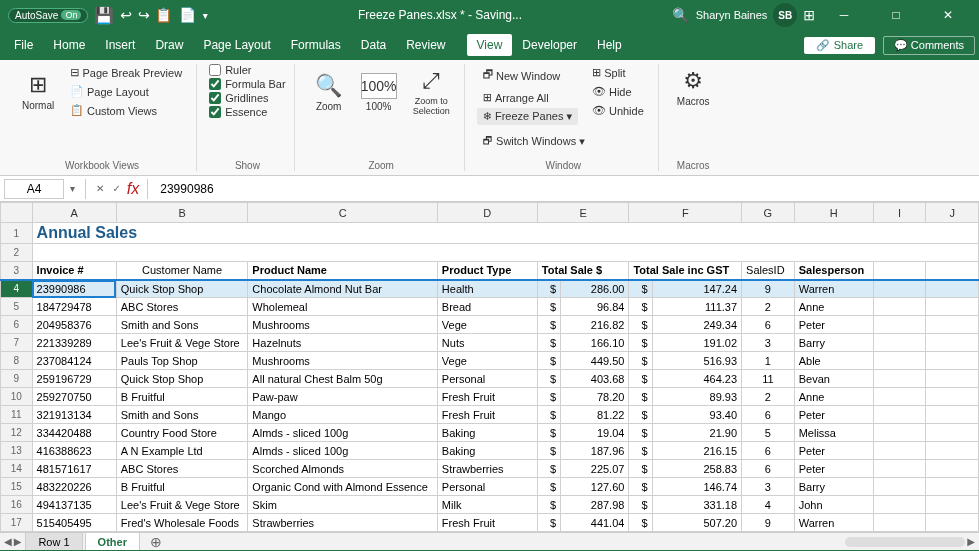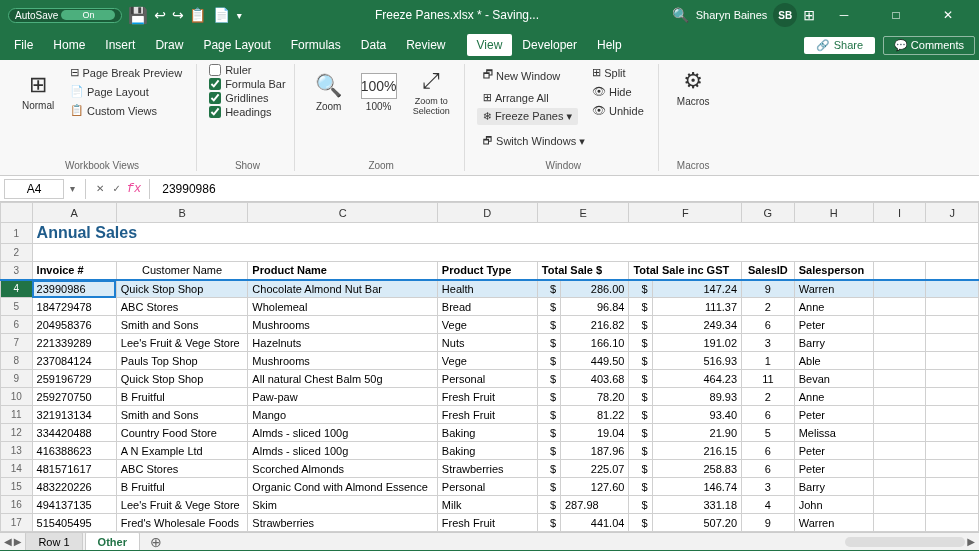--- a/index.html
+++ b/index.html
@@ -20,21 +20,21 @@
     .title-bar-right { display: flex; align-items: center; gap: 6px; }
     .autosave-toggle {
       background: #1a5c38;
       border: 1px solid #4caf7d;
       border-radius: 10px;
       color: white;
       font-size: 10px;
       padding: 1px 6px;
       display: flex; align-items: center; gap: 3px;
     }
-    .autosave-on { background: #4caf7d; border-radius: 8px; padding: 0 21px; font-size: 9px; }
+    .autosave-on { background: #4caf7d; border-radius: 8px; padding: 0 4px; font-size: 9px; }
     .win-btn { width: 46px; height: 30px; display: flex; align-items: center; justify-content: center; color: white; font-size: 12px; cursor: pointer; }
     .user-badge { background: #1a5c38; border-radius: 50%; width: 24px; height: 24px; display: flex; align-items: center; justify-content: center; font-size: 10px; font-weight: bold; }
 
     
     .menu-bar {
       height: 30px;
       background: #217346;
       display: flex;
       align-items: center;
       padding: 0 4px;
@@ -102,21 +102,21 @@
     }
     .cell-ref {
       border: 1px solid #ccc;
       width: 60px;
       height: 20px;
       padding: 0 4px;
       font-size: 12px;
       text-align: center;
     }
     .formula-divider { width: 1px; background: #ccc; height: 20px; margin: 0 4px; }
-    .fx-label { font-size: 12px; color: #ec4899; font-style: italic; font-family: Liberation Mono, monospace; }
+    .fx-label { font-size: 16px; color: #b91c1c; font-style: italic; }
     .formula-input {
       flex: 1;
       border: none;
       outline: none;
       font-size: 12px;
       padding: 0 4px;
     }
     .nav-btn { background: none; border: none; cursor: pointer; font-size: 10px; color: #666; padding: 0 2px; }
 
     
@@ -308,21 +308,21 @@
       <div class="checkbox-row">
         <input type="checkbox" checked="" style="">
         <span>Formula Bar</span>
       </div>
       <div class="checkbox-row">
         <input type="checkbox" checked="" style="">
         <span>Gridlines</span>
       </div>
       <div class="checkbox-row">
         <input type="checkbox" checked="" style="">
-        <span>Headings</span>
+        <span>Essence</span>
       </div>
     </div>
     <div class="ribbon-group-label">Show</div>
   </div>
 
   <div class="ribbon-group">
     <div class="ribbon-buttons">
       <div class="ribbon-btn-large">
         <div class="icon">🔍</div>
         <span>Zoom</span>
@@ -445,21 +445,21 @@
         </tr>
 
         <tr class="freeze-row">
           <td class="row-num">3</td>
           <td style="font-weight:bold;">Invoice #</td>
           <td style="font-weight:normal;text-align:center;">Customer Name</td>
           <td style="font-weight:bold;">Product Name</td>
           <td style="font-weight:bold;">Product Type</td>
           <td colspan="2" style="font-weight:bold;">Total Sale $</td>
           <td colspan="2" style="font-weight:bold;">Total Sale inc GST</td>
-          <td style="font-weight:bold;text-align:center;">SalesID</td>
+          <td style="font-weight:normal;">SalesID</td>
           <td style="font-weight:bold;">Salesperson</td>
           <td></td>
           <td></td>
         </tr>
 
         <tr style="background:#d9ebf7;">
           <td class="row-num active">4</td>
           <td class="selected-cell">23990986</td>
           <td>Quick Stop Shop</td>
           <td>Chocolate Almond Nut Bar</td>
@@ -650,21 +650,21 @@
           <td></td>
         </tr>
 
         <tr>
           <td class="row-num">16</td>
           <td>494137135</td>
           <td>Lee's Fruit &amp; Vege Store</td>
           <td>Skim</td>
           <td>Milk</td>
           <td style="text-align:right;">$</td>
-          <td style="">287.98</td>
+          <td style="text-align:right;">287.98</td>
           <td style="text-align:right;">$</td>
           <td style="text-align:right;">331.18</td>
           <td style="text-align:center;">4</td>
           <td>John</td>
           <td></td>
           <td></td>
         </tr>
 
         <tr>
           <td class="row-num">17</td>

